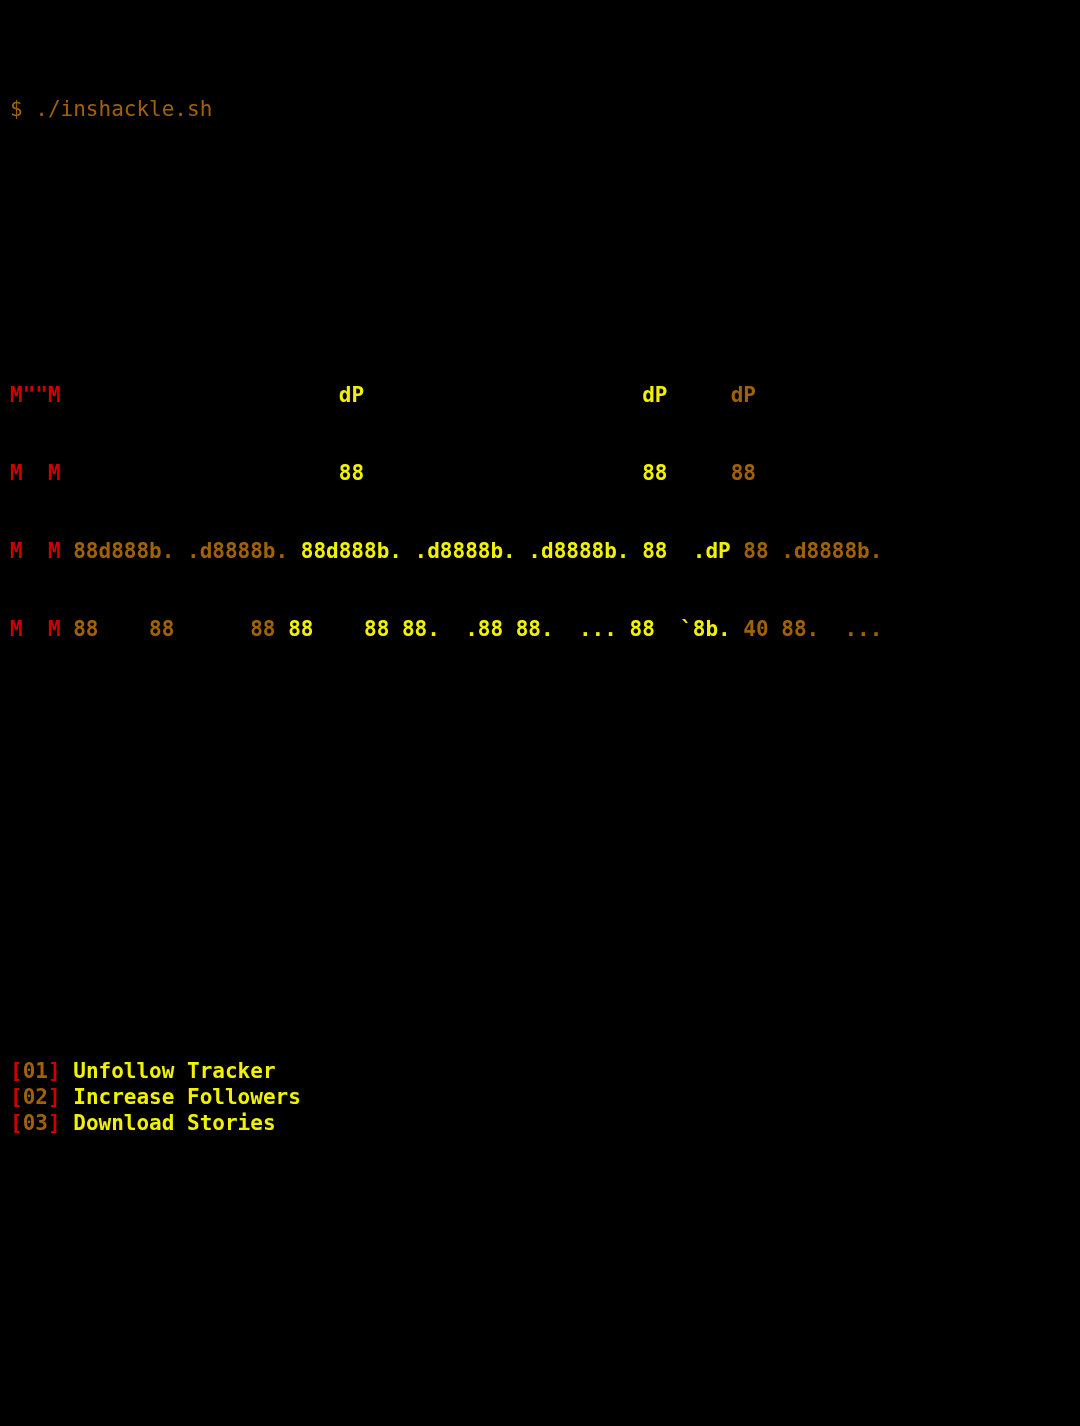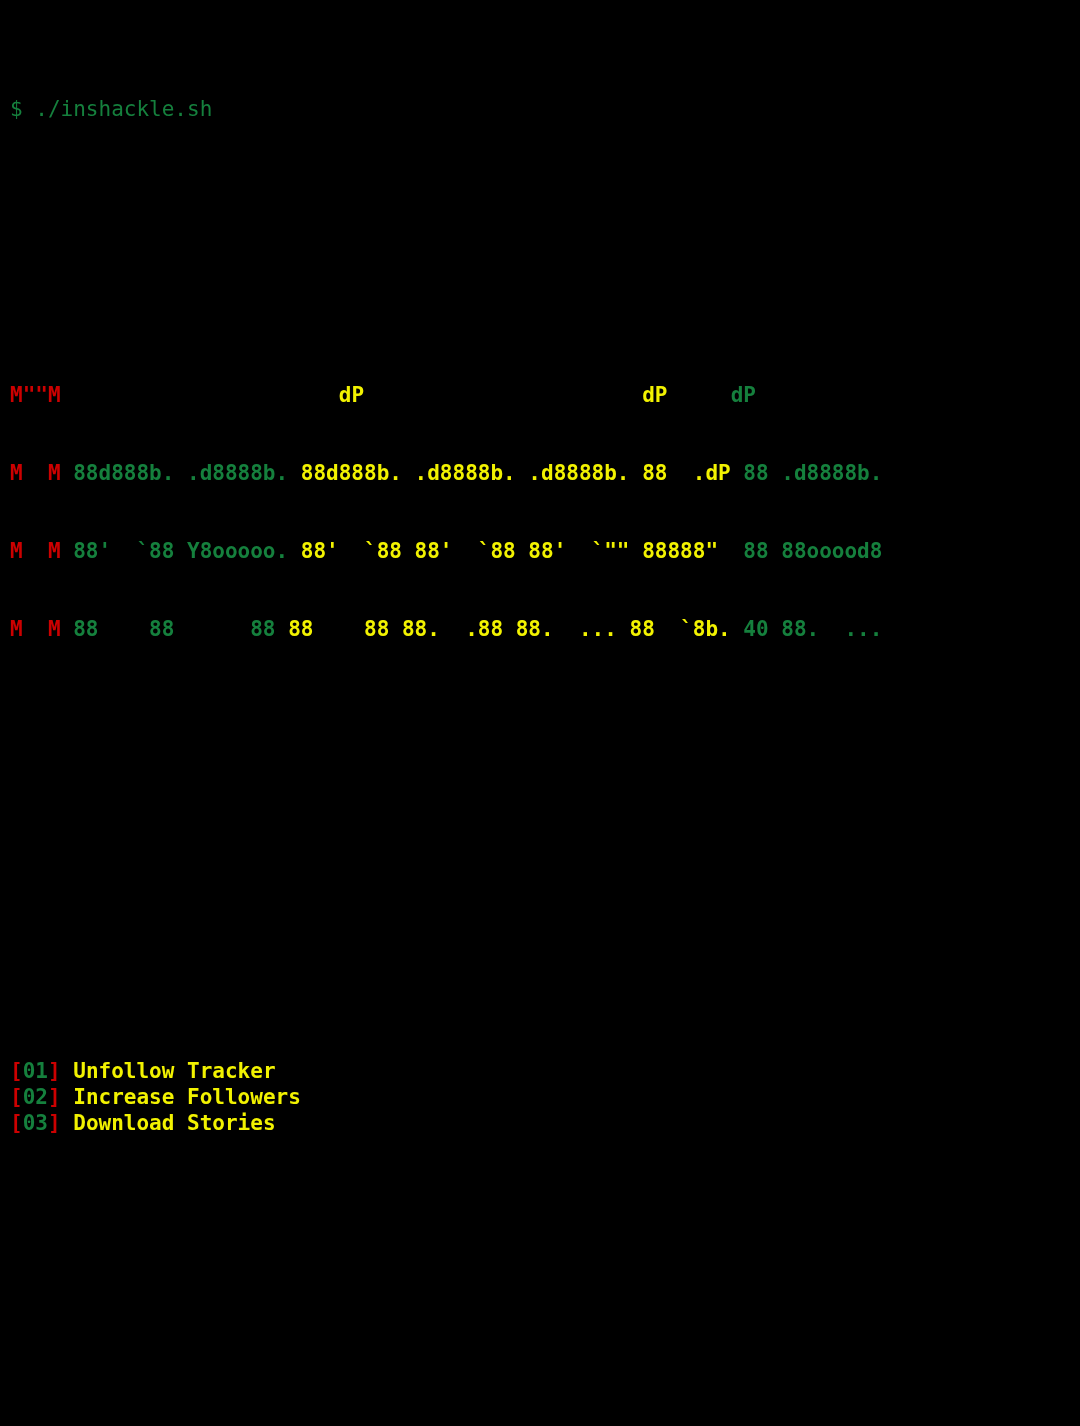--- a/index.html
+++ b/index.html
@@ -35,42 +35,42 @@
     white-space: pre;
   }
   .line {
     height: 26px;
     line-height: 26px;
     white-space: pre;
     font-weight: bold;
   }
   .line.thin { font-weight: normal; }
   
-  .w   { color: #15803d; }
+  .w   { color: #a16207; }
   .y   { color: #f2f200; }
   .r   { color: #cc0000; }
   .blank { height: 26px; }
   .banner .line { font-weight: bold; }
 </style>
 </head>
 <body>
 
 <div id="term">
   <div class="screen">
 
     
     <div class="line thin"><span class="w">$ ./inshackle.sh</span></div>
 
     <div class="blank"></div>
 
     
     <div class="banner">
       <div class="line"><span class="r">M""M</span><span class="w">                      </span><span class="y">dP</span><span class="y">                      </span><span class="y">dP</span><span class="w">     </span><span class="w">dP</span></div>
+      <div class="line"><span class="r">M  M</span><span class="w">                      </span><span class="y">88</span><span class="y">                      </span><span class="y">88</span><span class="w">     </span><span class="w">88</span></div>
       <div class="line"><span class="r">M  M</span><span class="w"> 88d888b. .d8888b. </span><span class="y">88d888b. .d8888b. .d8888b. 88  .dP </span><span class="w">88 .d8888b.</span></div>
-      <div class="line"><span class="r">M  M</span><span class="w"> 88'  `88 Y8ooooo. </span><span class="y">88'  `88 88'  `88 88'  `"" 88888"  </span><span class="w">88 88ooood8</span></div>
       <div class="line"><span class="r">M  M</span><span class="w"> 88    88      88 </span><span class="y">88    88 88.  .88 88.  ... 88  `8b. </span><span class="w">40 88.  ...</span></div>
     </div>
 
     <div class="blank"></div>
 
     
 
     <div class="blank"></div>
 
     

